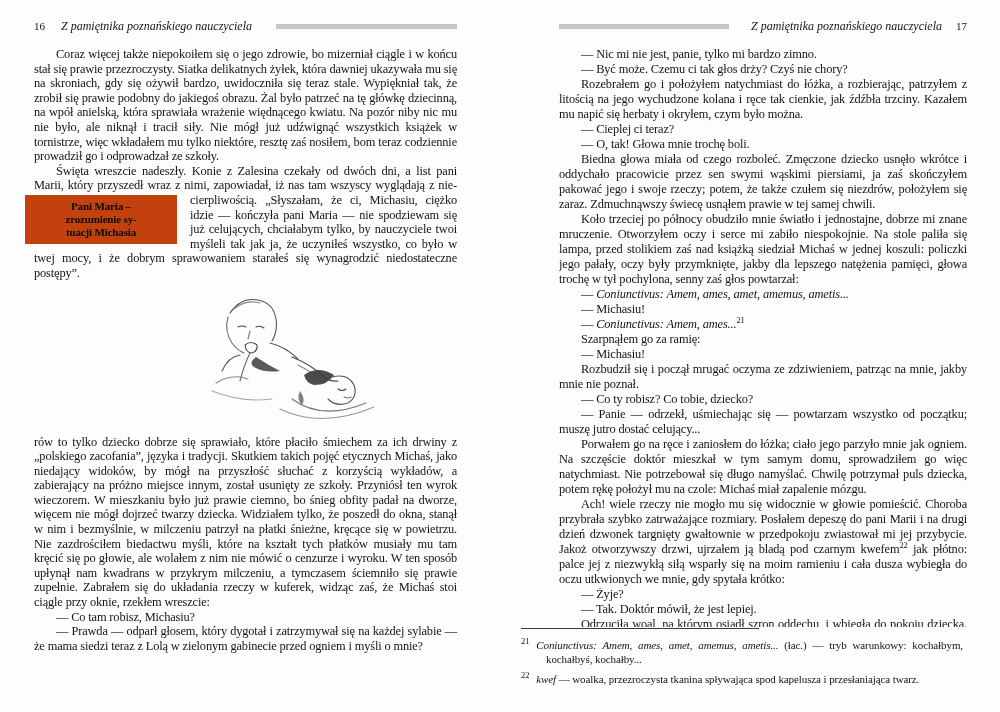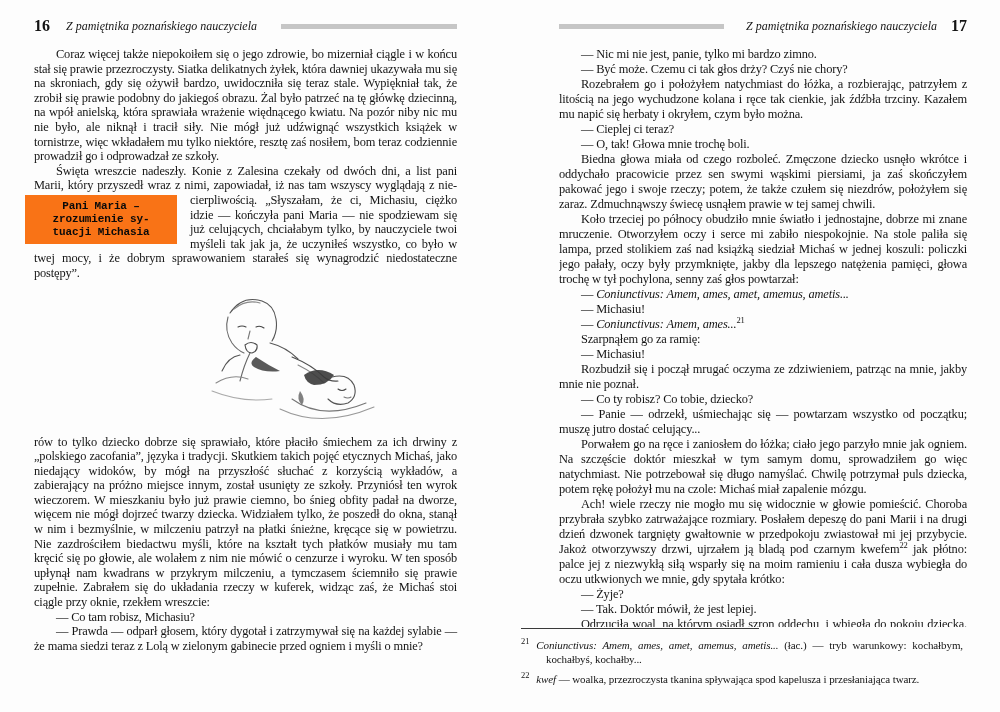--- a/index.html
+++ b/index.html
@@ -7,43 +7,43 @@
     width:1000px;height:712px;background:#fdfdfd;position:relative;
     font-family:"Liberation Serif", serif;color:#141414;overflow:hidden;
   }
   .spread{position:absolute;inset:0;background:#fdfdfd;}
   .col{position:absolute;top:0;height:712px;}
   .left-col{left:34px;width:423px;}
   .right-col{left:559px;width:408px;}
 
   
   .running{display:flex;align-items:center;padding-top:18px;height:16px;}
-  .pgnum{font-weight:bold;font-size:16px;letter-spacing:0;text-align:right;}
+  .pgnum{font-weight:normal;font-size:11px;letter-spacing:0;text-align:right;}
   .runtitle{font-style:italic;font-size:12px;white-space:nowrap;}
   .left-col .runtitle{margin-left:16px;}
   .right-col .runtitle{margin-right:14px;}
   .hrule{height:5px;background:#c6c6c6;flex:1;}
   .left-col .hrule{margin-left:24px;max-width:215px;}
   .right-col .hrule{margin-right:22px;max-width:242px;}
   .right-col .running{justify-content:flex-end;}
 
   
   .bodytext{margin-top:13px;font-size:12.4px;letter-spacing:-0.15px;}
   .left-col .bodytext{line-height:14.6px;}
   .right-col .bodytext{line-height:15px;max-height:580px;overflow:hidden;}
   .para{margin:0;text-align:justify;}
   .ind{text-indent:22px;}
   .force-just{text-align-last:justify;}
   .it{font-style:italic;}
   sup.fnref{font-size:8.5px;line-height:0;vertical-align:super;}
 
   
   .margin-note{
-    float:left;width:146px;background:#f97316;color:#0a0a0a;
-    font-family:Liberation Mono, monospace;font-weight:bold;
+    float:left;width:146px;background:#c2410c;color:#0a0a0a;
+    font-family:Liberation Serif, serif;font-weight:bold;
     font-size:11px;line-height:13px;text-align:center;
     padding:5px 3px;margin:2px 13px 3px -9px;text-indent:0;
   }
 
   
   .illus{margin:6px 0 6px 118px;width:232px;height:142px;}
   .illus svg{display:block;}
 
   
   .footnotes{position:absolute;left:-38px;top:628px;width:442px;

